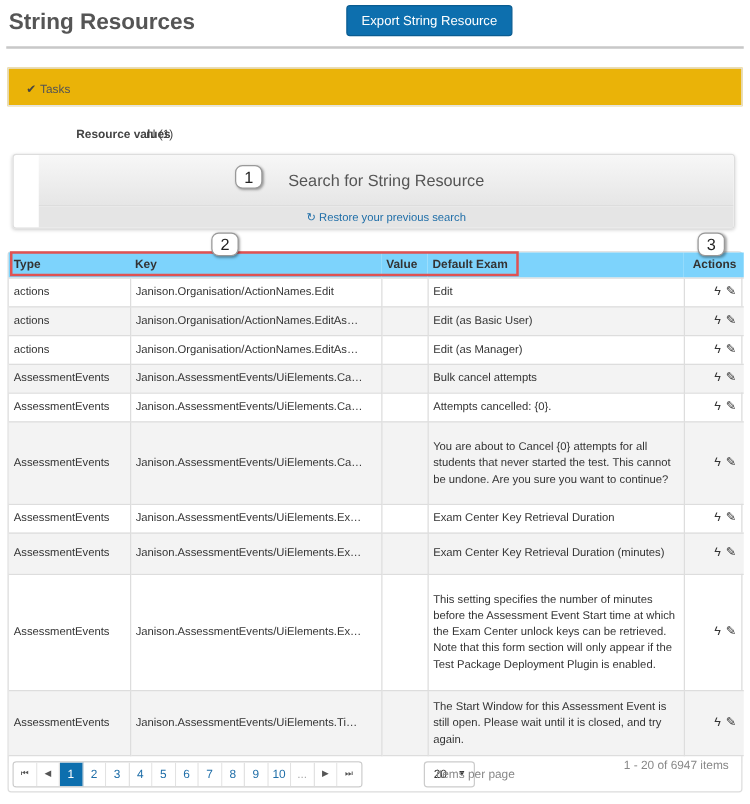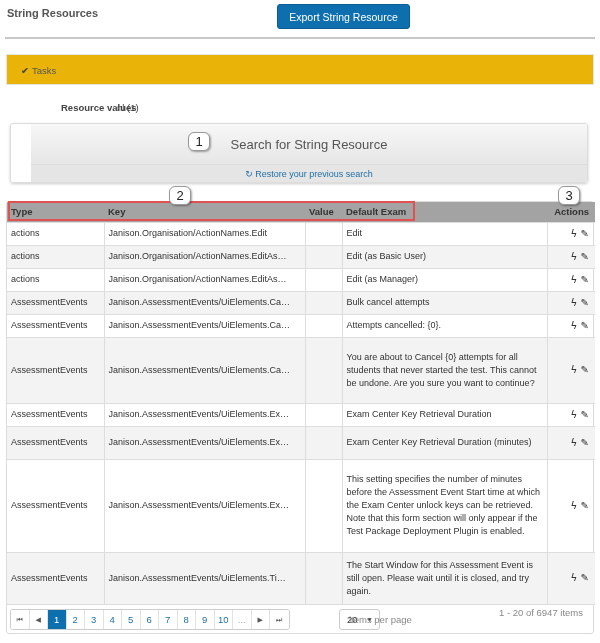--- a/index.html
+++ b/index.html
@@ -1,38 +1,38 @@
 <!DOCTYPE html>
 <html><head>
 <meta charset="utf-8">
 <style>
   * { box-sizing: border-box; }
   html, body { margin: 0; padding: 0; background: #fff; }
   body { width: 600px; height: 643px; overflow: hidden; font-family: "Liberation Sans", sans-serif; color: #333; font-size: 10px; position: relative; }
   .header { position: absolute; left: 0; top: 0; width: 600px; height: 40px; }
-  .page-title { position: absolute; left: 7px; top: 7px; font-size: 11px; font-weight: bold; color: #555; }
+  .page-title { position: absolute; left: 7px; top: 7px; font-size: 18px; font-weight: bold; color: #555; }
   .btn-primary { position: absolute; top: 4px; height: 25px; background: #0d6fae; color: #fff; border: 1px solid #0a5c91; border-radius: 3px; font-size: 10.5px; line-height: 23px; text-align: center; font-family: "Liberation Sans", sans-serif; }
   .btn-export { left: 277px; width: 133px; }
   .btn-import { left: 415px; width: 133px; }
   .header-rule { position: absolute; left: 5px; top: 37px; width: 590px; height: 2px; background: #c8c8c8; }
   .tasks-panel { position: absolute; left: 6px; top: 54px; width: 588px; height: 31px; border: 1px solid #e4e4e4; background: #eab308; }
   .tasks-label { position: absolute; left: 14px; top: 10px; font-size: 9.5px; color: #555; }
   .tasks-label .chk { color: #444; margin-right: 3px; }
   .rv-label { position: absolute; left: 61px; top: 102px; font-size: 9.5px; font-weight: bold; color: #444; }
   .rv-value { position: absolute; left: 117px; top: 102px; font-size: 9.5px; color: #444; }
   .search-panel { position: absolute; left: 10px; top: 123px; width: 578px; height: 60px; border: 1px solid #ddd; border-radius: 3px; box-shadow: 0 1px 3px rgba(0,0,0,0.2); overflow: hidden; padding-left: 20px; }
   .search-head { height: 41px; background: linear-gradient(#f7f7f7, #e6e6e6); text-align: center; line-height: 41px; font-size: 13px; color: #555; border-bottom: 1px solid #ddd; }
   .search-foot { height: 18px; background: #e5e5e5; text-align: center; font-size: 9px; line-height: 18px; color: #1f6ea8; }
   .callout { position: absolute; background: #fff; border: 1px solid #999; border-radius: 6px; box-shadow: 1px 1px 2px rgba(0,0,0,0.35); font-size: 13px; color: #222; text-align: center; line-height: 17px; height: 19px; width: 22px; }
   .c1 { left: 188px; top: 132px; }
   .c2 { left: 169px; top: 186px; }
   .c3 { left: 558px; top: 186px; }
   .grid { position: absolute; left: 6px; top: 201px; width: 588px; height: 433px; border: 1px solid #dcdcdc; border-radius: 3px; }
   table { border-collapse: collapse; width: 588px; table-layout: fixed; position: absolute; left: 0; top: 0; }
-  th { background: #a3a3a3; height: 20px; font-size: 9.5px; font-weight: bold; color: #333; text-align: left; padding: 0 4px; border-bottom: 1px solid #ddd; }
+  th { background: #7dd3fc; height: 20px; font-size: 9.5px; font-weight: bold; color: #333; text-align: left; padding: 0 4px; border-bottom: 1px solid #ddd; }
   td { font-size: 9px; color: #333; padding: 3px 4px; border-right: 1px solid #ddd; border-bottom: 1px solid #ddd; vertical-align: middle; line-height: 13px; }
   td:last-child { border-right: none; }
   tr.alt td { background: #f3f3f3; }
   .col-type { width: 97px; }
   .col-key { width: 201px; }
   .col-value { width: 37px; }
   .col-default { width: 205px; }
   .col-actions { width: 48px; }
   th.actions-h { text-align: right; padding-right: 6px; }
   td.actions { text-align: right; padding-right: 6px; white-space: nowrap; color: #333; }

